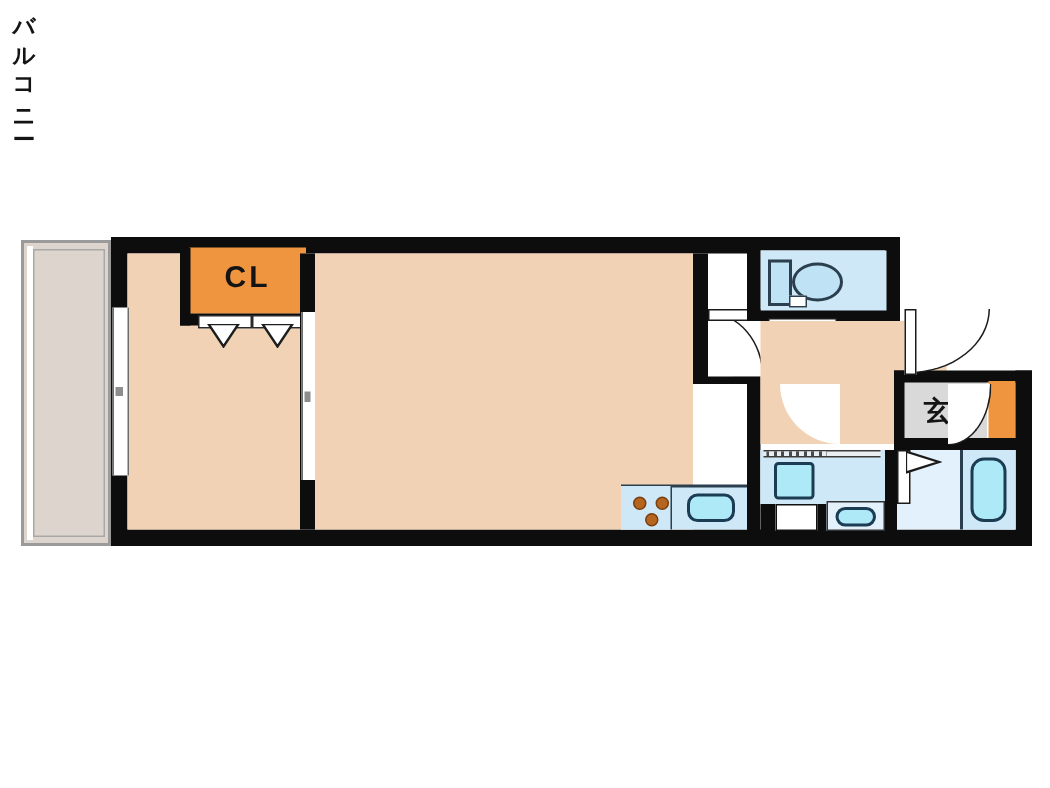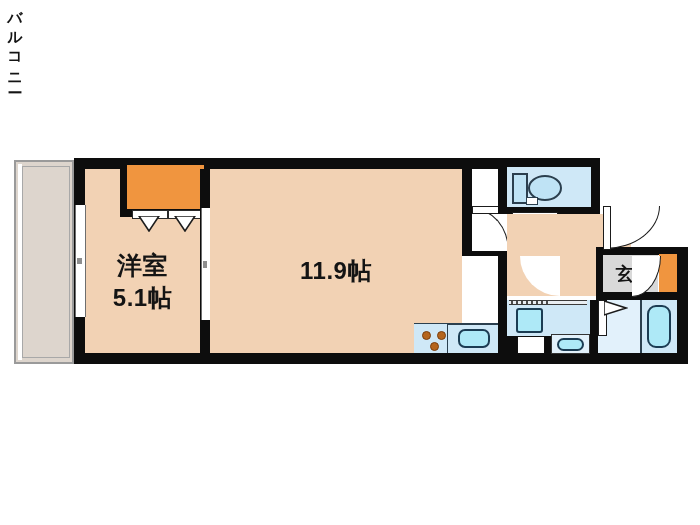--- a/index.html
+++ b/index.html
@@ -76,42 +76,40 @@
   <div class="abs wall" style="left:74px;top:353px;width:614px;height:11px;"></div>
 
   <div class="abs wall" style="left:677px;top:292px;width:11px;height:72px;"></div>
   <div class="abs wall" style="left:590px;top:158px;width:10px;height:54px;"></div>
 
   <div class="abs room" style="left:85px;top:169px;width:115px;height:184px;"></div>
 
   <div class="abs closet" style="left:126px;top:165px;width:78px;height:44px;"></div>
   <div class="abs wall" style="left:120px;top:165px;width:7px;height:52px;"></div>
   <div class="abs wall" style="left:120px;top:209px;width:89px;height:8px;"></div>
+  <div class="lbl lbl-cl" style="left:126px;top:175px;width:78px;">CL</div>
 
   <div class="cldoor" style="left:132px;top:210px;width:34px;height:7px;"></div>
   <div class="cldoor" style="left:168px;top:210px;width:34px;height:7px;"></div>
   <svg class="abs" style="left:138px;top:216px;width:22px;height:16px;" viewBox="0 0 22 16">
      <polygon points="1,0 21,0 11,15" fill="#ffffff" stroke="#1d1d1d" stroke-width="1.6"></polygon>
   </svg>
   <svg class="abs" style="left:174px;top:216px;width:22px;height:16px;" viewBox="0 0 22 16">
      <polygon points="1,0 21,0 11,15" fill="#ffffff" stroke="#1d1d1d" stroke-width="1.6"></polygon>
   </svg>
 
-  <div class="lbl lbl-jp" style="left:85px;top:252px;width:115px;">洋室</div>
-  <div class="lbl lbl-sub" style="left:85px;top:285px;width:115px;">5.1帖</div>
 
   <div class="slide-v" style="left:75px;top:205px;width:9px;height:112px;"></div>
   <div class="sash" style="left:77px;top:258px;width:5px;height:6px;"></div>
 
   <div class="abs wall" style="left:200px;top:169px;width:10px;height:184px;"></div>
   <div class="slide-v" style="left:201px;top:208px;width:8px;height:112px;"></div>
   <div class="sash" style="left:203px;top:261px;width:4px;height:7px;"></div>
 
   <div class="abs room" style="left:210px;top:169px;width:252px;height:184px;"></div>
-  <div class="lbl lbl-sub" style="left:275px;top:258px;width:122px;">11.9帖</div>
 
   <div class="abs wall" style="left:462px;top:169px;width:10px;height:86px;"></div>
 
   <div class="abs wall" style="left:462px;top:248px;width:44px;height:8px;"></div>
   <div class="abs wall" style="left:498px;top:248px;width:9px;height:106px;"></div>
 
   <div class="swing sw-tr" style="left:472px;top:208px;width:36px;height:42px;border-width:1.8px;"></div>
   <div class="doorleaf" style="left:472px;top:206px;width:36px;height:6px;"></div>
 
   <div class="abs water" style="left:507px;top:167px;width:84px;height:46px;"></div>

